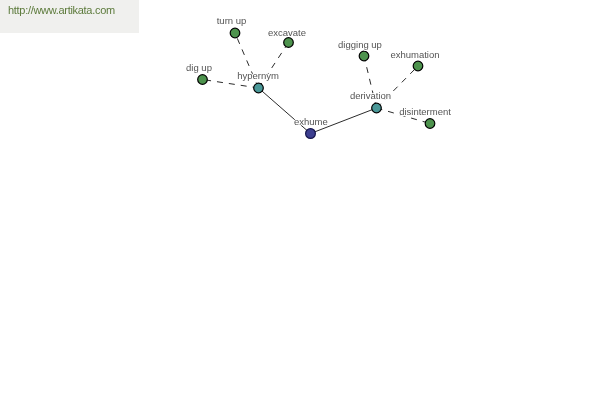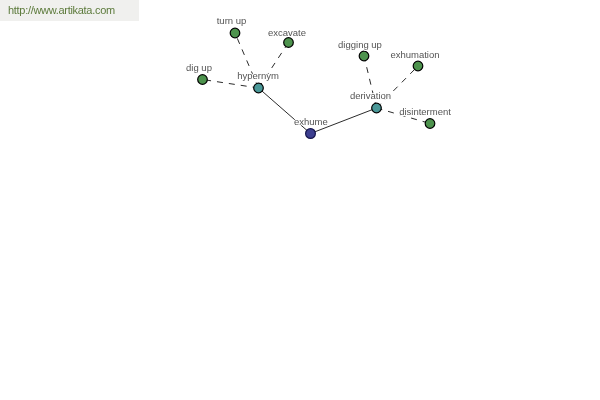--- a/index.html
+++ b/index.html
@@ -1,17 +1,17 @@
 <!DOCTYPE html>
 <html><head>
 <meta charset="utf-8">
 <style>
   html,body{margin:0;padding:0;background:#ffffff;width:600px;height:400px;overflow:hidden;}
   #wrap{position:relative;width:600px;height:400px;font-family:"Liberation Sans",sans-serif;}
-  #hdr{position:absolute;left:0;top:0;width:139px;height:21px;background:#f0f0ee;}
+  #hdr{position:absolute;left:0;top:0;width:139px;height:33px;background:#f0f0ee;}
   #hdr span{position:absolute;left:8px;top:4px;font-size:11px;letter-spacing:-0.3px;color:#5c7a3b;white-space:nowrap;}
 </style>
 </head>
 <body>
 <div id="wrap">
   <svg width="600" height="400" viewBox="0 0 600 400" style="position:absolute;left:0;top:0;">
     <g stroke="#2b2b2b" stroke-width="1" fill="none">
 
       <g stroke-dasharray="6 6">
         <line x1="258.5" y1="88" x2="235" y2="33"></line>

